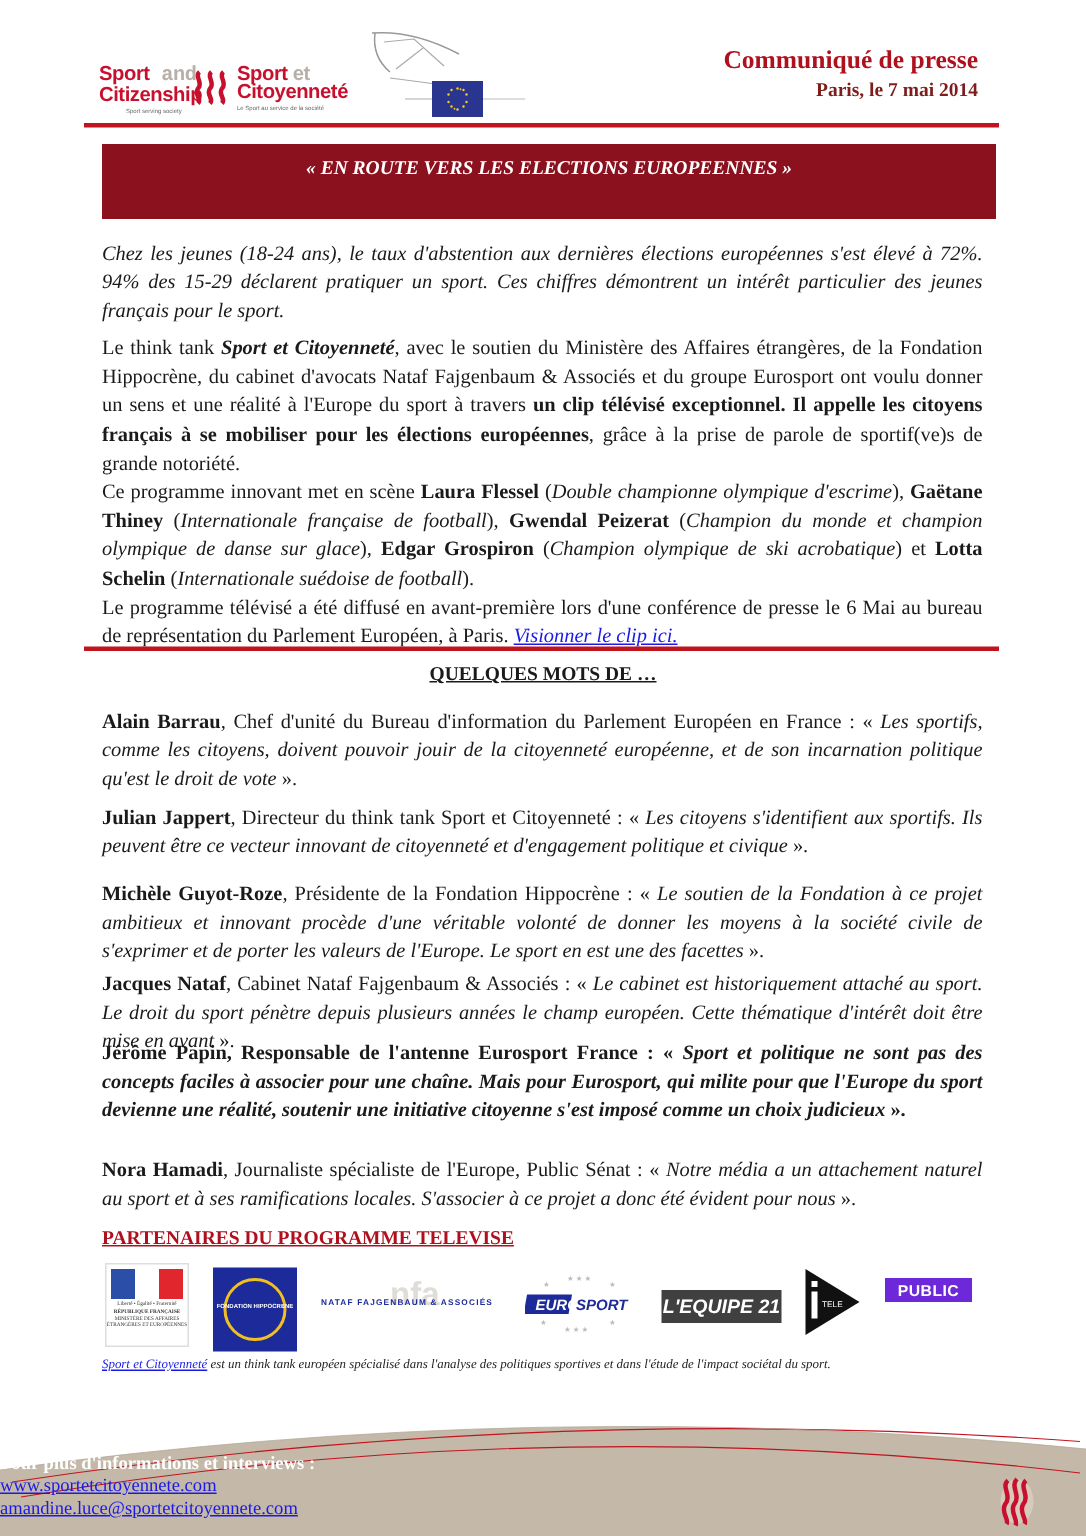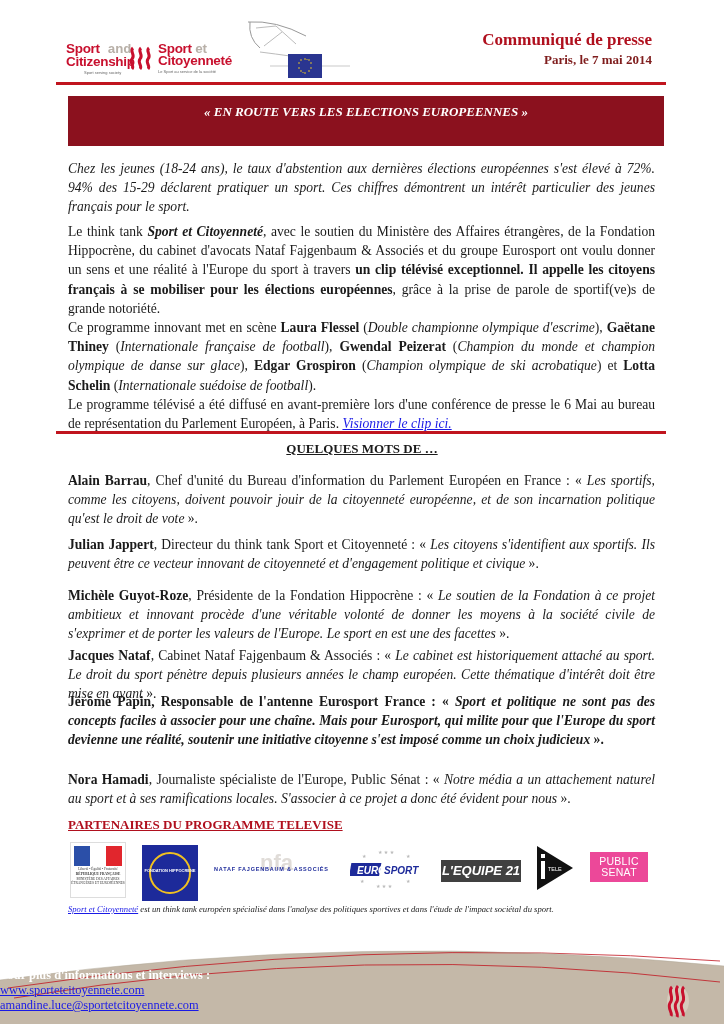--- a/index.html
+++ b/index.html
@@ -46,21 +46,21 @@
   .mae .txt { font-size: 3.5px; text-align: center; color: #333; line-height: 4px; margin-top: 1px; }
   .hippo { left: 142px; top: 845px; width: 56px; height: 56px; background: #1d2a9a; }
   .hippo .ring { position: absolute; left: 7px; top: 7px; width: 38px; height: 38px; border: 2.5px solid #f0c020; border-radius: 50%; }
   .hippo .txt { position: absolute; left: 0; width: 56px; top: 23px; text-align: center; font-family: "Liberation Sans", sans-serif; font-size: 4px; color: #fff; font-weight: bold; line-height: 5px; }
   .nataf { left: 210px; top: 858px; width: 130px; height: 24px; }
   .nataf .bg { position: absolute; left: 50px; top: -8px; font-family: "Liberation Sans", sans-serif; font-size: 22px; color: #e0dcd8; font-weight: bold; }
   .nataf .fg { position: absolute; left: 4px; top: 8px; font-family: "Liberation Sans", sans-serif; font-size: 5.5px; color: #1d2a9a; letter-spacing: 0.8px; font-weight: bold; }
   .euro { left: 350px; top: 848px; width: 74px; height: 42px; }
   .equipe { left: 441px; top: 860px; width: 80px; height: 22px; background: #404040; color: #fff; font-family: "Liberation Sans", sans-serif; font-weight: bold; font-style: italic; font-size: 13px; text-align: center; line-height: 22px; }
   .itele { left: 535px; top: 846px; width: 40px; height: 44px; }
-  .publicsenat { left: 590px; top: 852px; width: 58px; height: 30px; background: #ec4899; color: #fff; font-family: "Liberation Sans", sans-serif; font-weight: normal; font-size: 10.5px; text-align: center; line-height: 11px; padding-top: 4px; box-sizing: border-box; letter-spacing: 0.3px; }
+  .publicsenat { left: 590px; top: 852px; width: 58px; height: 16px; background: #6d28d9; color: #fff; font-family: "Liberation Sans", sans-serif; font-weight: bold; font-size: 10.5px; text-align: center; line-height: 11px; padding-top: 4px; box-sizing: border-box; letter-spacing: 0.3px; }
 
   .about { left: 68px; top: 904px; width: 600px; font-size: 8.6px; font-style: italic; color: #222; }
 
   
   .footer { left: 0; top: 940px; width: 724px; height: 84px; }
   .footer-text { left: 0; width: 724px; top: 968px; text-align: left; font-size: 12.4px; line-height: 15px; }
   .footer-text .t { color: #fff; font-weight: bold; }
   .footer-text a { color: #1a1ae6; text-decoration: underline; }
   .footer-logo { left: 664px; top: 983px; width: 28px; height: 36px; }
 </style>

